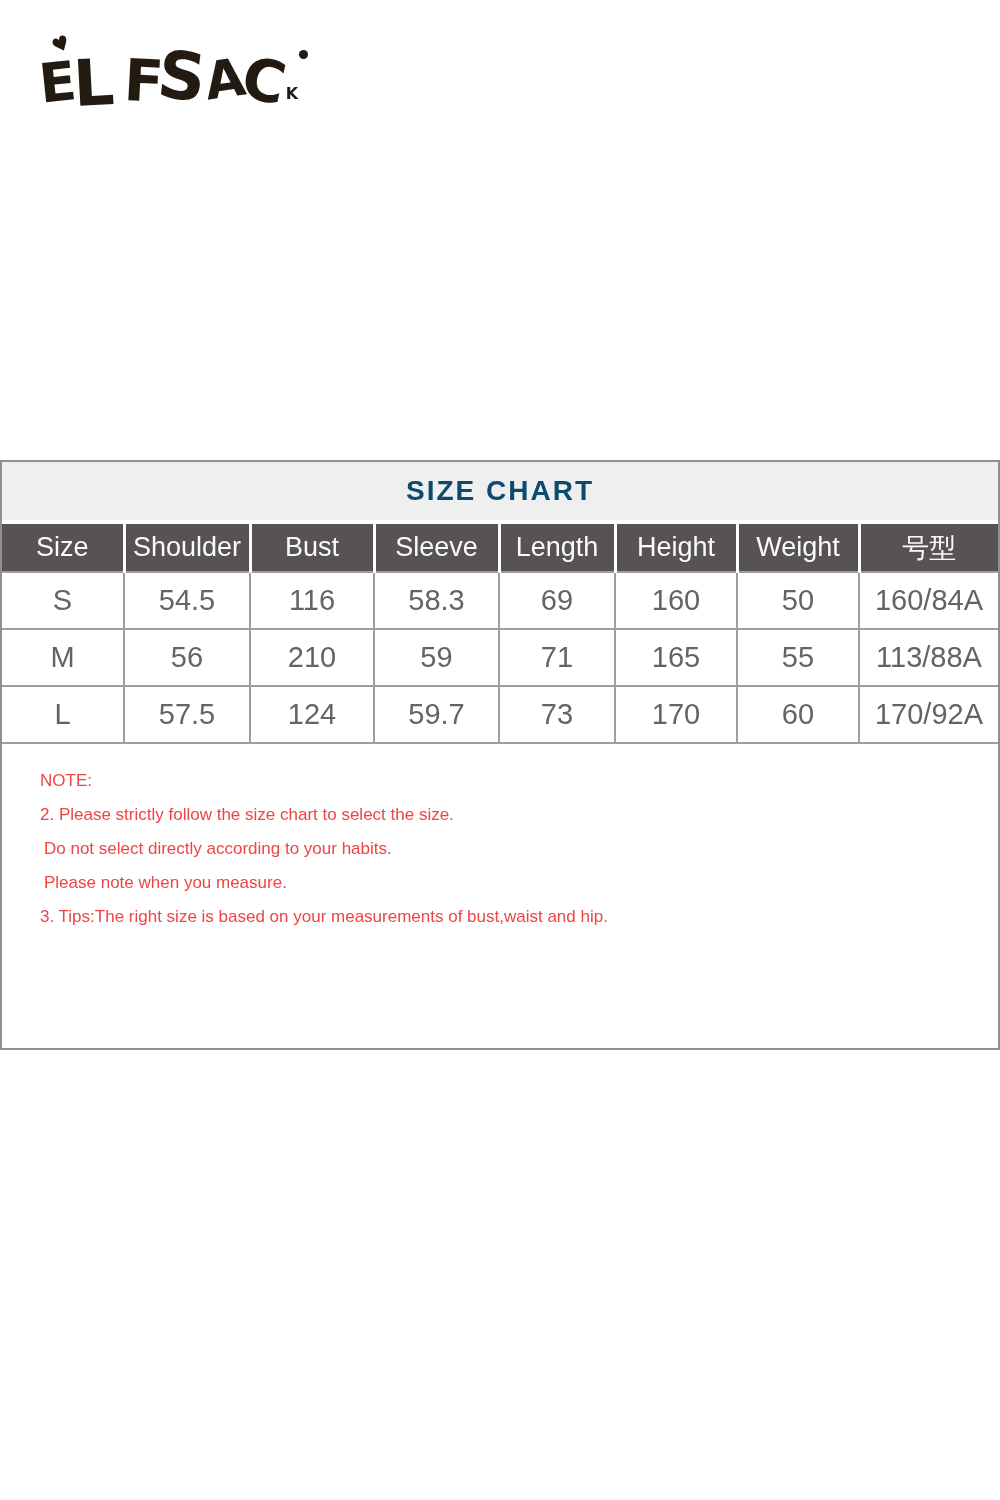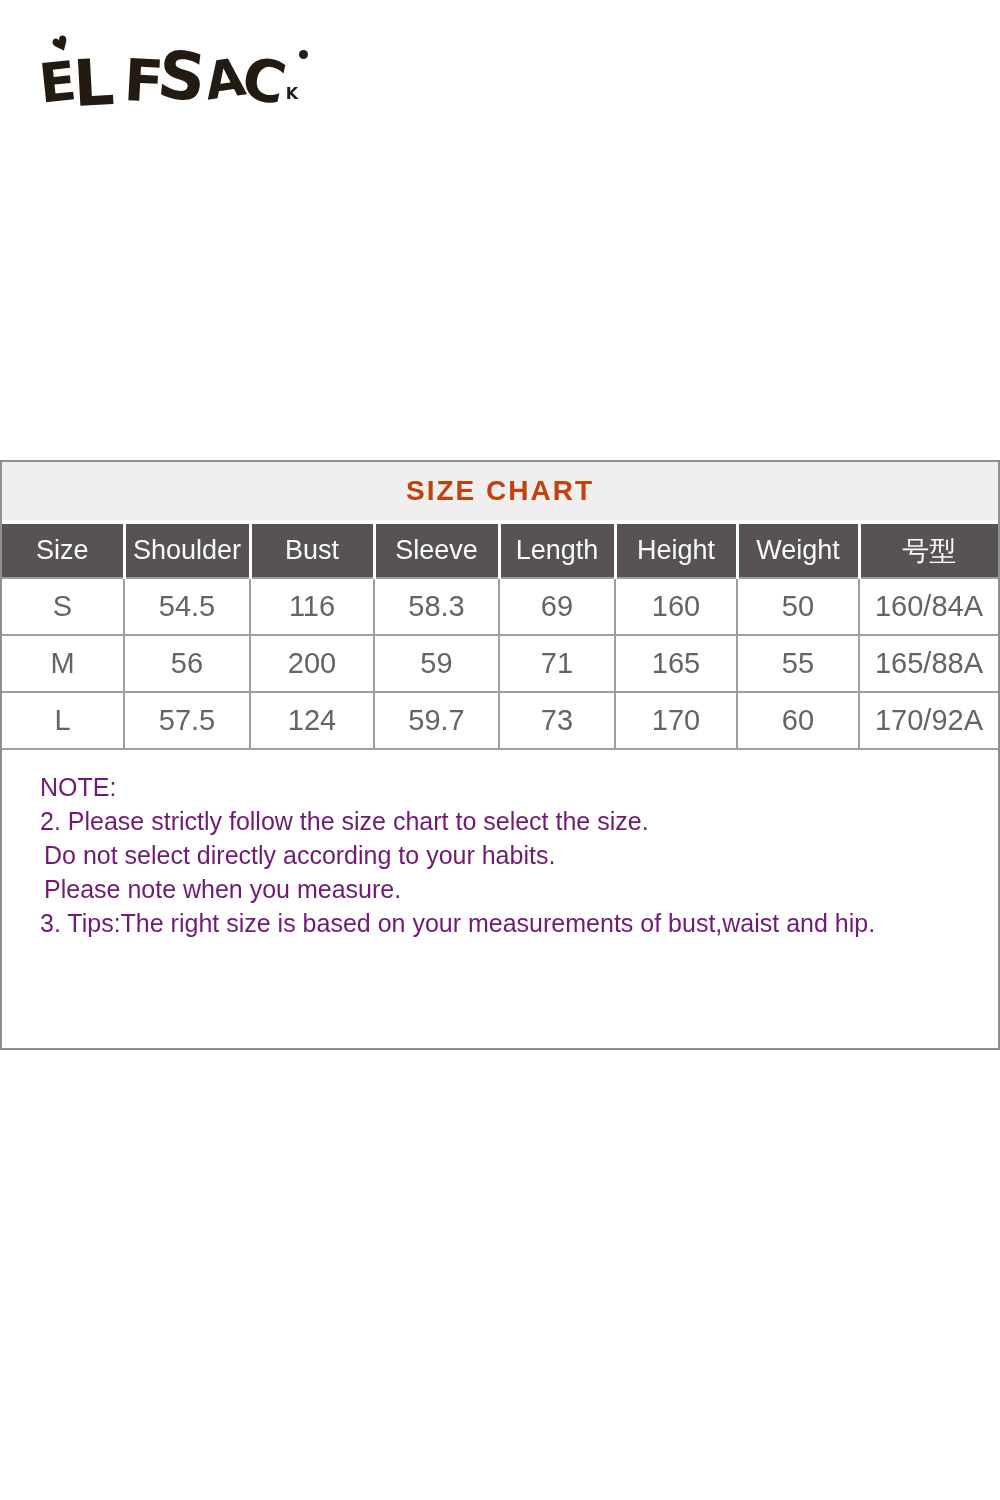--- a/index.html
+++ b/index.html
@@ -62,29 +62,29 @@
   .title-band {
     height: 62px;
     background: #f0efef;
     border-bottom: 4px solid #ffffff;
     display: flex;
     align-items: center;
     justify-content: center;
     font-size: 28px;
     font-weight: bold;
     letter-spacing: 2px;
-    color: #c2410c;
+    color: #0c4a6e;
   }
   table.size-table {
     width: 100%;
     border-collapse: collapse;
     table-layout: fixed;
   }
   .size-table th {
-    height: 54px;
+    height: 48px;
     background: #575354;
     color: #fafafa;
     font-weight: normal;
     font-size: 27px;
     border-left: 3px solid #ffffff;
     text-align: center;
     vertical-align: middle;
   }
   .size-table th:first-child { border-left: none; }
   .size-table td {
@@ -95,23 +95,23 @@
     font-size: 29px;
     color: #646467;
     background: #ffffff;
   }
   .size-table tr td:first-child { border-left: none; }
   .size-table tr td:last-child  { border-right: none; }
 
   
   .notes {
     padding: 20px 10px 0 38px;
-    font-size: 25px;
+    font-size: 17px;
     line-height: 34px;
-    color: #701a75;
+    color: #ef4444;
   }
   .notes .indent { margin-left: 4px; }
 </style>
 </head>
 <body>
 
 <div class="page">
 
   <div class="logo">
     <span class="mark">♥</span>
@@ -155,26 +155,26 @@
           <td>116</td>
           <td>58.3</td>
           <td>69</td>
           <td>160</td>
           <td>50</td>
           <td>160/84A</td>
         </tr>
         <tr>
           <td>M</td>
           <td>56</td>
-          <td>200</td>
+          <td>210</td>
           <td>59</td>
           <td>71</td>
           <td>165</td>
           <td>55</td>
-          <td>165/88A</td>
+          <td>113/88A</td>
         </tr>
         <tr>
           <td>L</td>
           <td>57.5</td>
           <td>124</td>
           <td>59.7</td>
           <td>73</td>
           <td>170</td>
           <td>60</td>
           <td>170/92A</td>

